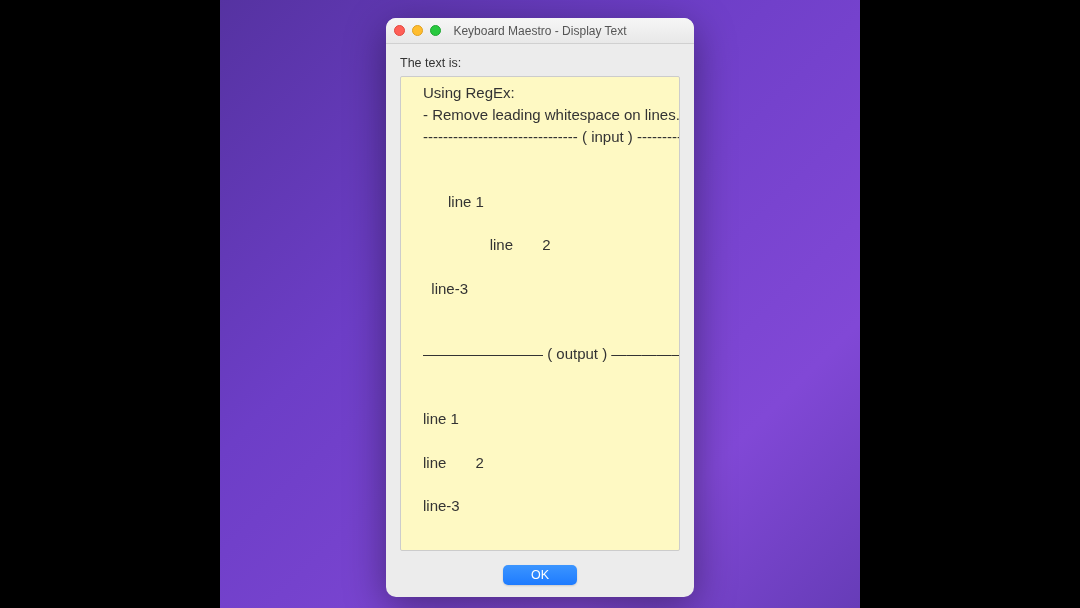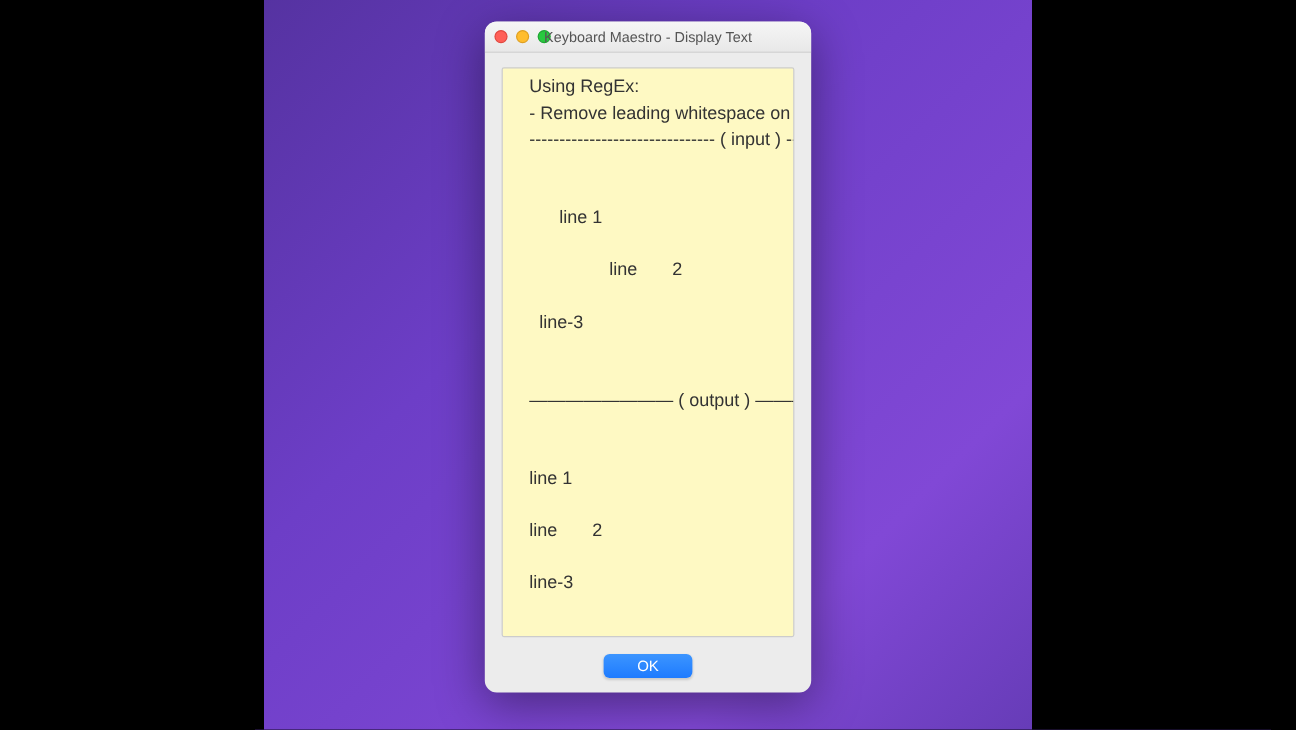--- a/index.html
+++ b/index.html
@@ -37,21 +37,21 @@
       position: absolute;
       top: 0;
       right: 0;
       width: 220px;
       height: 608px;
       background: #000;
     }
     .window {
       position: relative;
       margin-top: 18px;
-      width: 272px;
+      width: 308px;
       background: #ececec;
       border-radius: 10px;
       box-shadow: 0 10px 40px rgba(0,0,0,0.4);
       overflow: hidden;
       z-index: 10;
     }
     .titlebar {
       height: 26px;
       display: flex;
       align-items: center;
@@ -129,20 +129,21 @@
 <div class="window">
   <div class="titlebar">
     <div class="traffic-lights">
       <div class="tl close"></div>
       <div class="tl min"></div>
       <div class="tl max"></div>
     </div>
     <div class="title">Keyboard Maestro - Display Text</div>
   </div>
   <div class="content">
+    <div class="label">The text is:</div>
     <div class="text-box">Using RegEx:
 - Remove leading whitespace on lines.
 ------------------------------- ( input ) ------------------------------
 
 
       line 1
 
                 line       2
 
   line-3

